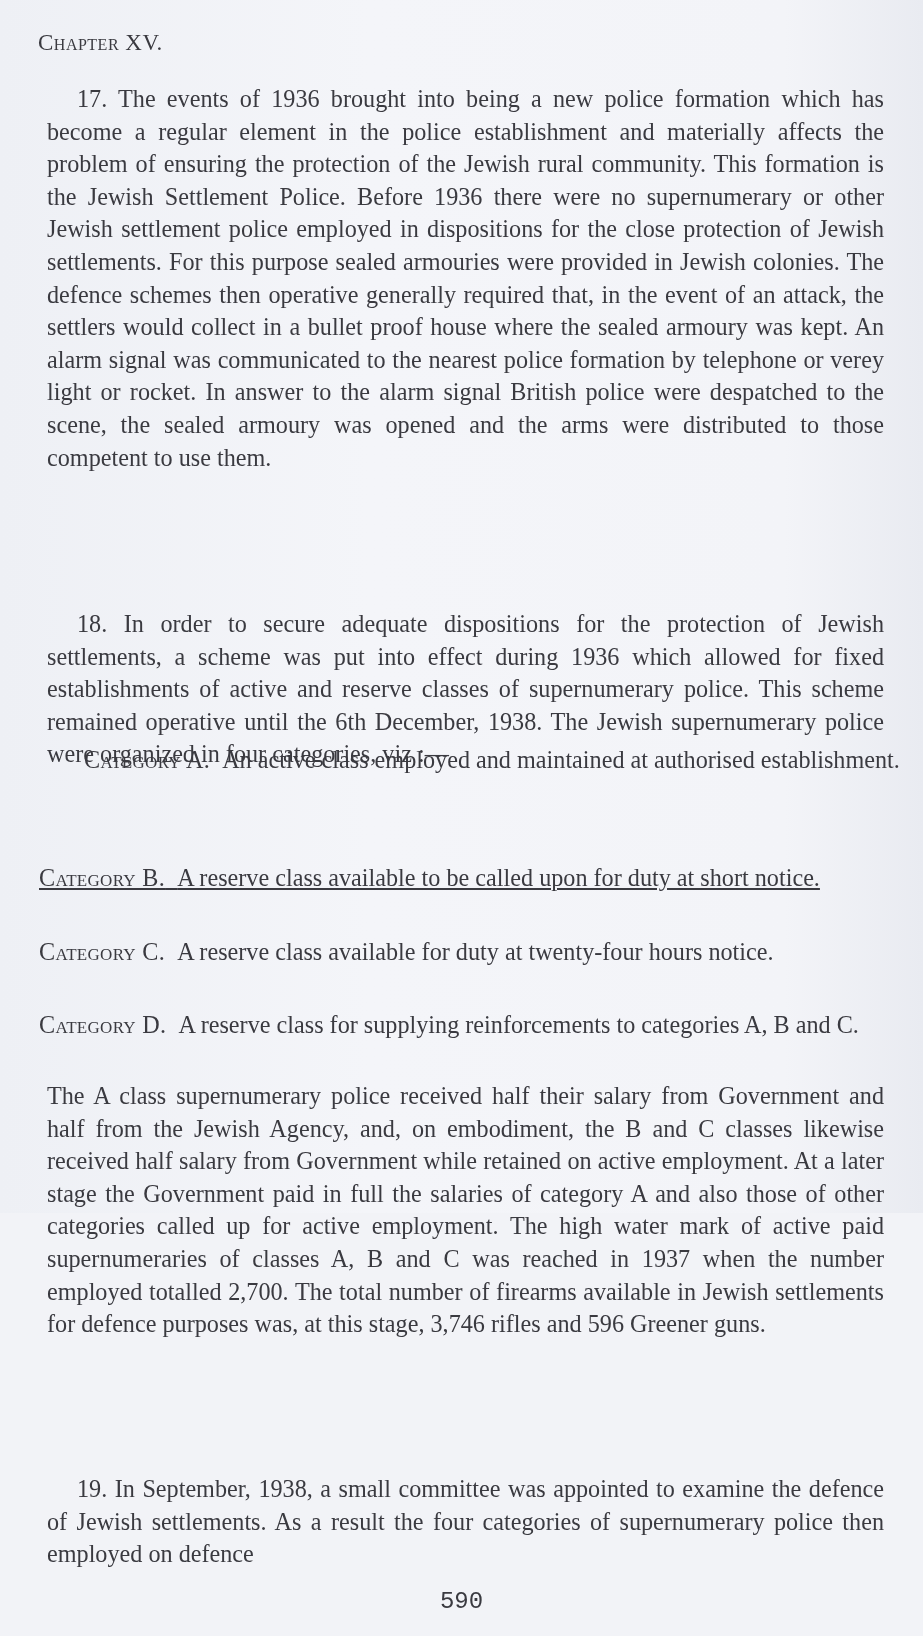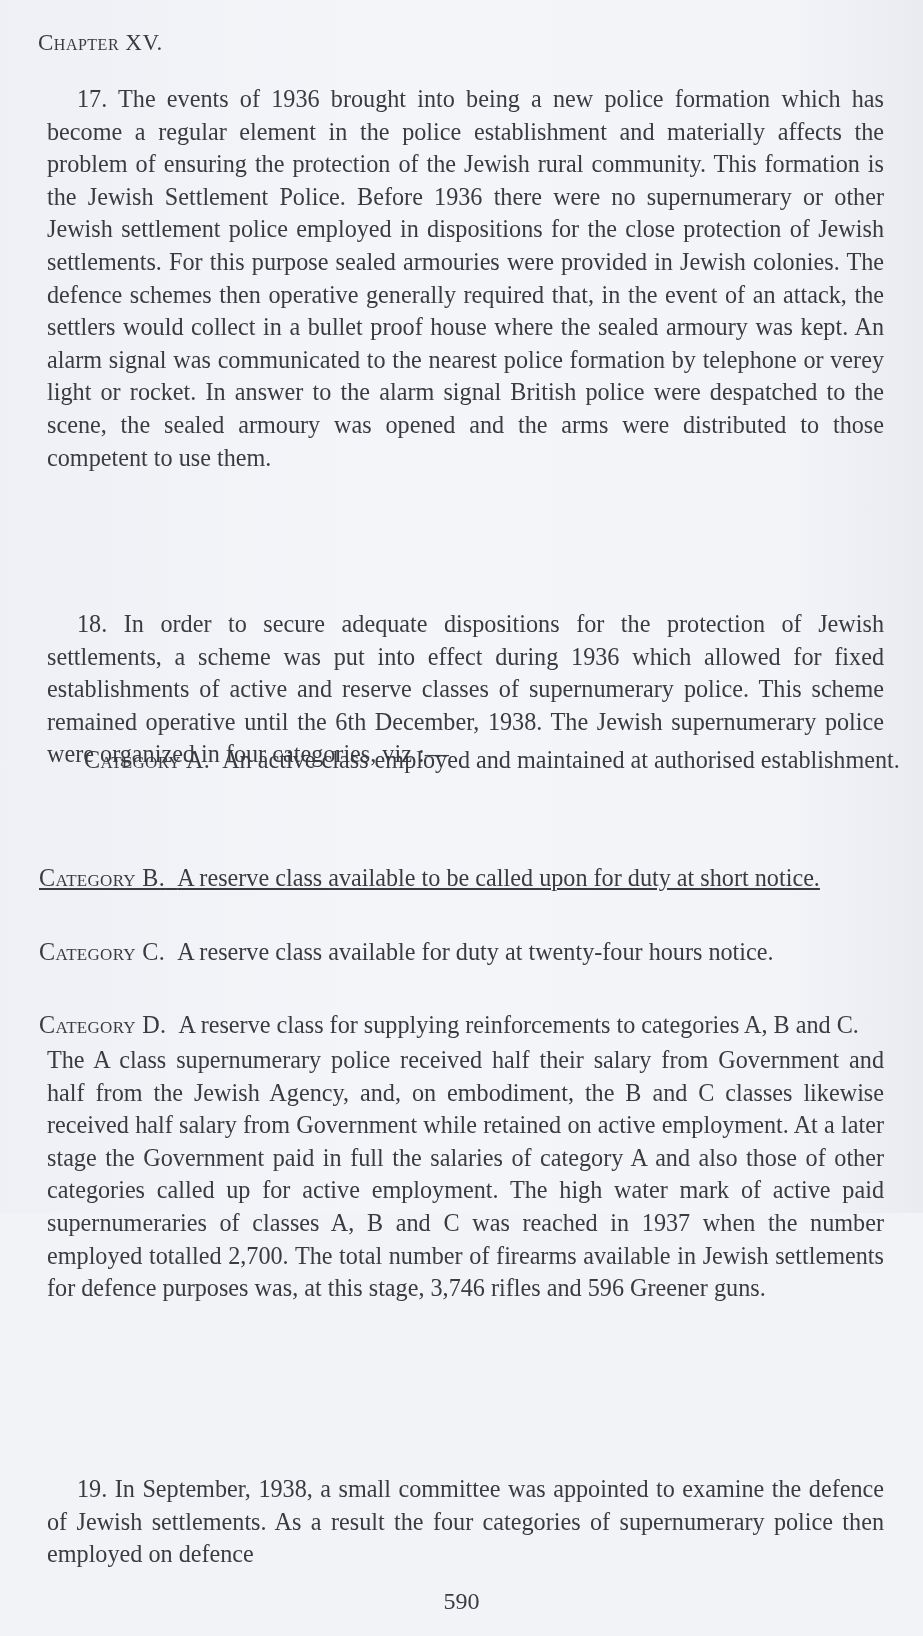--- a/index.html
+++ b/index.html
@@ -31,25 +31,25 @@
       position: absolute; left: 39px; width: 853px;
       font-family: "Liberation Serif", serif; font-size: 24.2px;
       line-height: 32.6px; text-align: justify;
       padding-left: 86px; text-indent: -86px; box-sizing: border-box;
     }
     .cat .label { font-variant: small-caps; letter-spacing: 0.3px; }
     #catA { top: 744px; margin-left: 45px; }
     #catB { top: 862px; text-decoration: underline; }
     #catC { top: 936px; }
     #catD { top: 1009px; }
-    #pAclass { top: 1036px; }
+    #pAclass { top: 1072px; }
     #p19 { top: 1465px; }
     .pagenum {
       position: absolute; left: 0; width: 923px; top: 1588px; text-align: center;
-      font-family: Liberation Serif, serif; font-size: 24px;
+      font-family: Liberation Mono, monospace; font-size: 24px;
     }
   </style>
 </head>
 <body>
 
 <div class="page">
   <div class="chapter">Chapter XV.</div>
 
   <div class="text" id="p17">
     <p class="para">17. The events of 1936 brought into being a new police formation which has become a regular element in the police establishment and materially affects the problem of ensuring the protection of the Jewish rural community.  This formation is the Jewish Settlement Police.  Before 1936 there were no supernumerary or other Jewish settlement police employed in dispositions for the close protection of Jewish settlements. For this purpose sealed armouries were provided in Jewish colonies.  The defence schemes then operative generally required that, in the event of an attack, the settlers would collect in a bullet proof house where the sealed armoury was kept.  An alarm signal was communicated to the nearest police formation by telephone or verey light or rocket. In answer to the alarm signal British police were despatched to the scene, the sealed armoury was opened and the arms were distributed to those competent to use them.</p>

